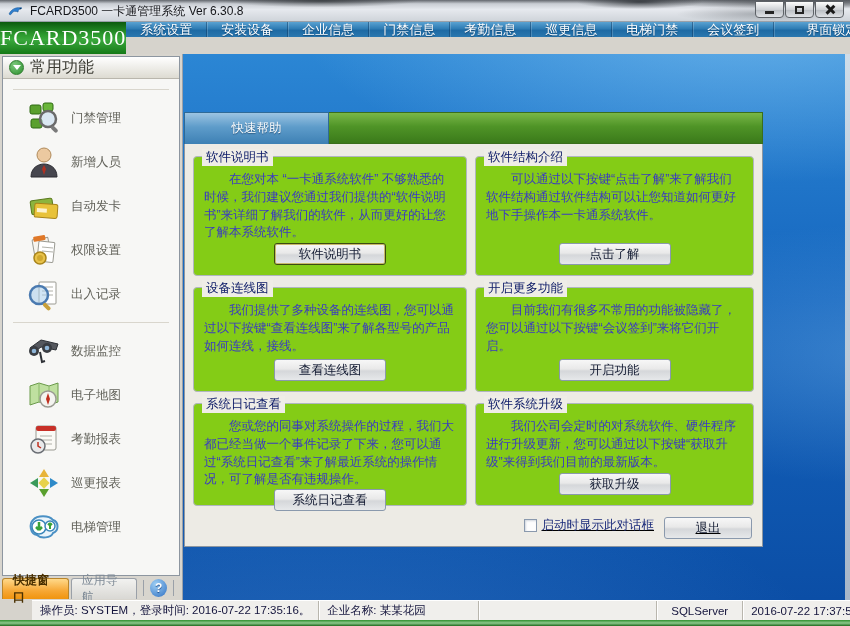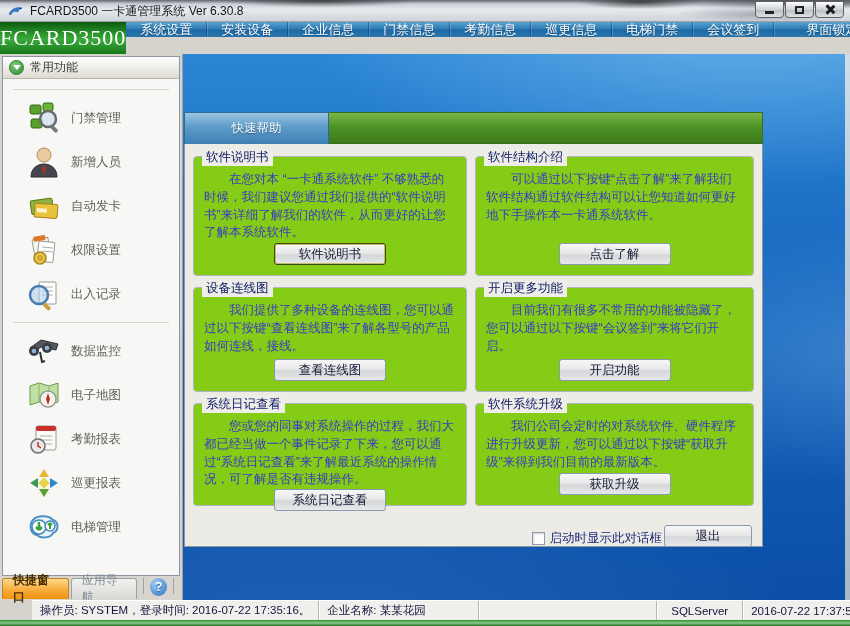--- a/index.html
+++ b/index.html
@@ -60,28 +60,28 @@
   .side-panel{ flex:1; background:#f7f7f5; border:1px solid #8d96a0; display:flex; flex-direction:column; overflow:hidden; }
   .side-header{
     height:22px; background:linear-gradient(180deg,#ffffff,#dddbd2);
     border-bottom:1px solid #b9b6ad; display:flex; align-items:center; padding:0 6px; gap:6px;
   }
   .collapse-btn{
     width:15px; height:15px; border-radius:50%; border:1px solid #2e7d2e;
     background:radial-gradient(circle at 35% 30%,#7cc97c,#2e8f2e); display:flex; align-items:center; justify-content:center; cursor:pointer;
   }
   .collapse-btn i{ width:0; height:0; border-left:4px solid transparent; border-right:4px solid transparent; border-top:5px solid #fff; }
-  .side-header-label{ font-size:12px; color:#3c3c34; }
+  .side-header-label{ font-size:16px; color:#3c3c34; }
   .side-list{ flex:1; padding:4px 0 0 0;text-align:center; }
   .side-divider{ height:1px; background:#d9d6cd; margin:6px 10px; }
   .side-item{ height:44px; display:flex; align-items:center; gap:10px; padding-left:24px; cursor:pointer; }
   .side-item .sicon{ width:34px; height:34px; flex:0 0 34px; }
   .side-item .slabel{ font-size:12.5px; color:#62625a; }
   .side-tabs{
-    height:24px; display:flex; align-items:flex-start; gap:2px; padding:2px 2px 1px 0; background:#d8d5ce;
+    height:24px; display:flex; align-items:center; gap:2px; padding:2px 2px 1px 0; background:#d8d5ce;
   }
   .side-tab{
     height:21px; padding:0 10px; display:flex; align-items:center; font-size:12px;
     border:1px solid #9aa0a8; border-bottom:none; border-radius:3px 3px 0 0; cursor:pointer;
   }
   .side-tab.active{
     background:linear-gradient(180deg,#ffd98a,#f6a734 60%,#f0940f); color:#4a3000; border-color:#b9862c; font-weight:bold;
   }
   .side-tab.inactive{ background:linear-gradient(180deg,#f2f2f0,#d9d8d4); color:#7e8a96; }
   .vsep{ width:1px; height:16px; background:#9aa0a8; margin:0 4px 2px 4px; }
@@ -119,21 +119,21 @@
   .gb{ position:relative; border:1px solid #b0b6c0; border-radius:4px; background:#84cc16; display:flex; flex-direction:column; padding:12px 8px 8px 8px; }
   .gb-title{ position:absolute; top:-8px; left:8px; background:#efede7; padding:0 4px; font-size:12.5px; color:#0a1866; }
   .gb-text{ font-size:12.5px; line-height:1.42; color:#3a3ac2; text-indent:2em; margin:2px 2px 0 2px; }
   .gb-btnrow{ margin-top:auto; display:flex; justify-content:center; padding-bottom:2px; }
   .btn{
     min-width:112px; height:22px; font-size:12.5px; color:#101830;
     background:linear-gradient(180deg,#f7f7f7 0%,#e9e9e9 45%,#d5d7da 55%,#e6e8ea 100%);
     border:1px solid #8a99ad; border-radius:3px; cursor:pointer;
   }
   .btn.focused{ border:1px solid #3c4a12; box-shadow:0 0 0 1px #c9b96a inset; }
-  .dialog-footer{ grid-column:1 / span 2; display:flex; align-items:flex-end; justify-content:flex-end; gap:2px; padding-right:2px; }
+  .dialog-footer{ grid-column:1 / span 2; display:flex; align-items:flex-start; justify-content:flex-end; gap:10px; padding-right:2px;text-decoration:underline; }
   .cbwrap{ display:flex; align-items:center; gap:5px; cursor:pointer; }
   .cb{ width:13px; height:13px; background:#fdfdfd; border:1px solid #8a99ad; box-shadow:inset 1px 1px 2px #d0d6dd; }
   .cb-label{ font-size:12.5px; color:#1a2a7a; }
   .btn-exit{ min-width:88px; }
 
   
   .statusbar{
     position:absolute; top:600px; left:0; width:850px; height:20px; background:#f0efec;
     border-top:1px solid #ffffff; display:flex; align-items:stretch; font-size:11.5px; color:#14143c;margin-left:32px;
   }

